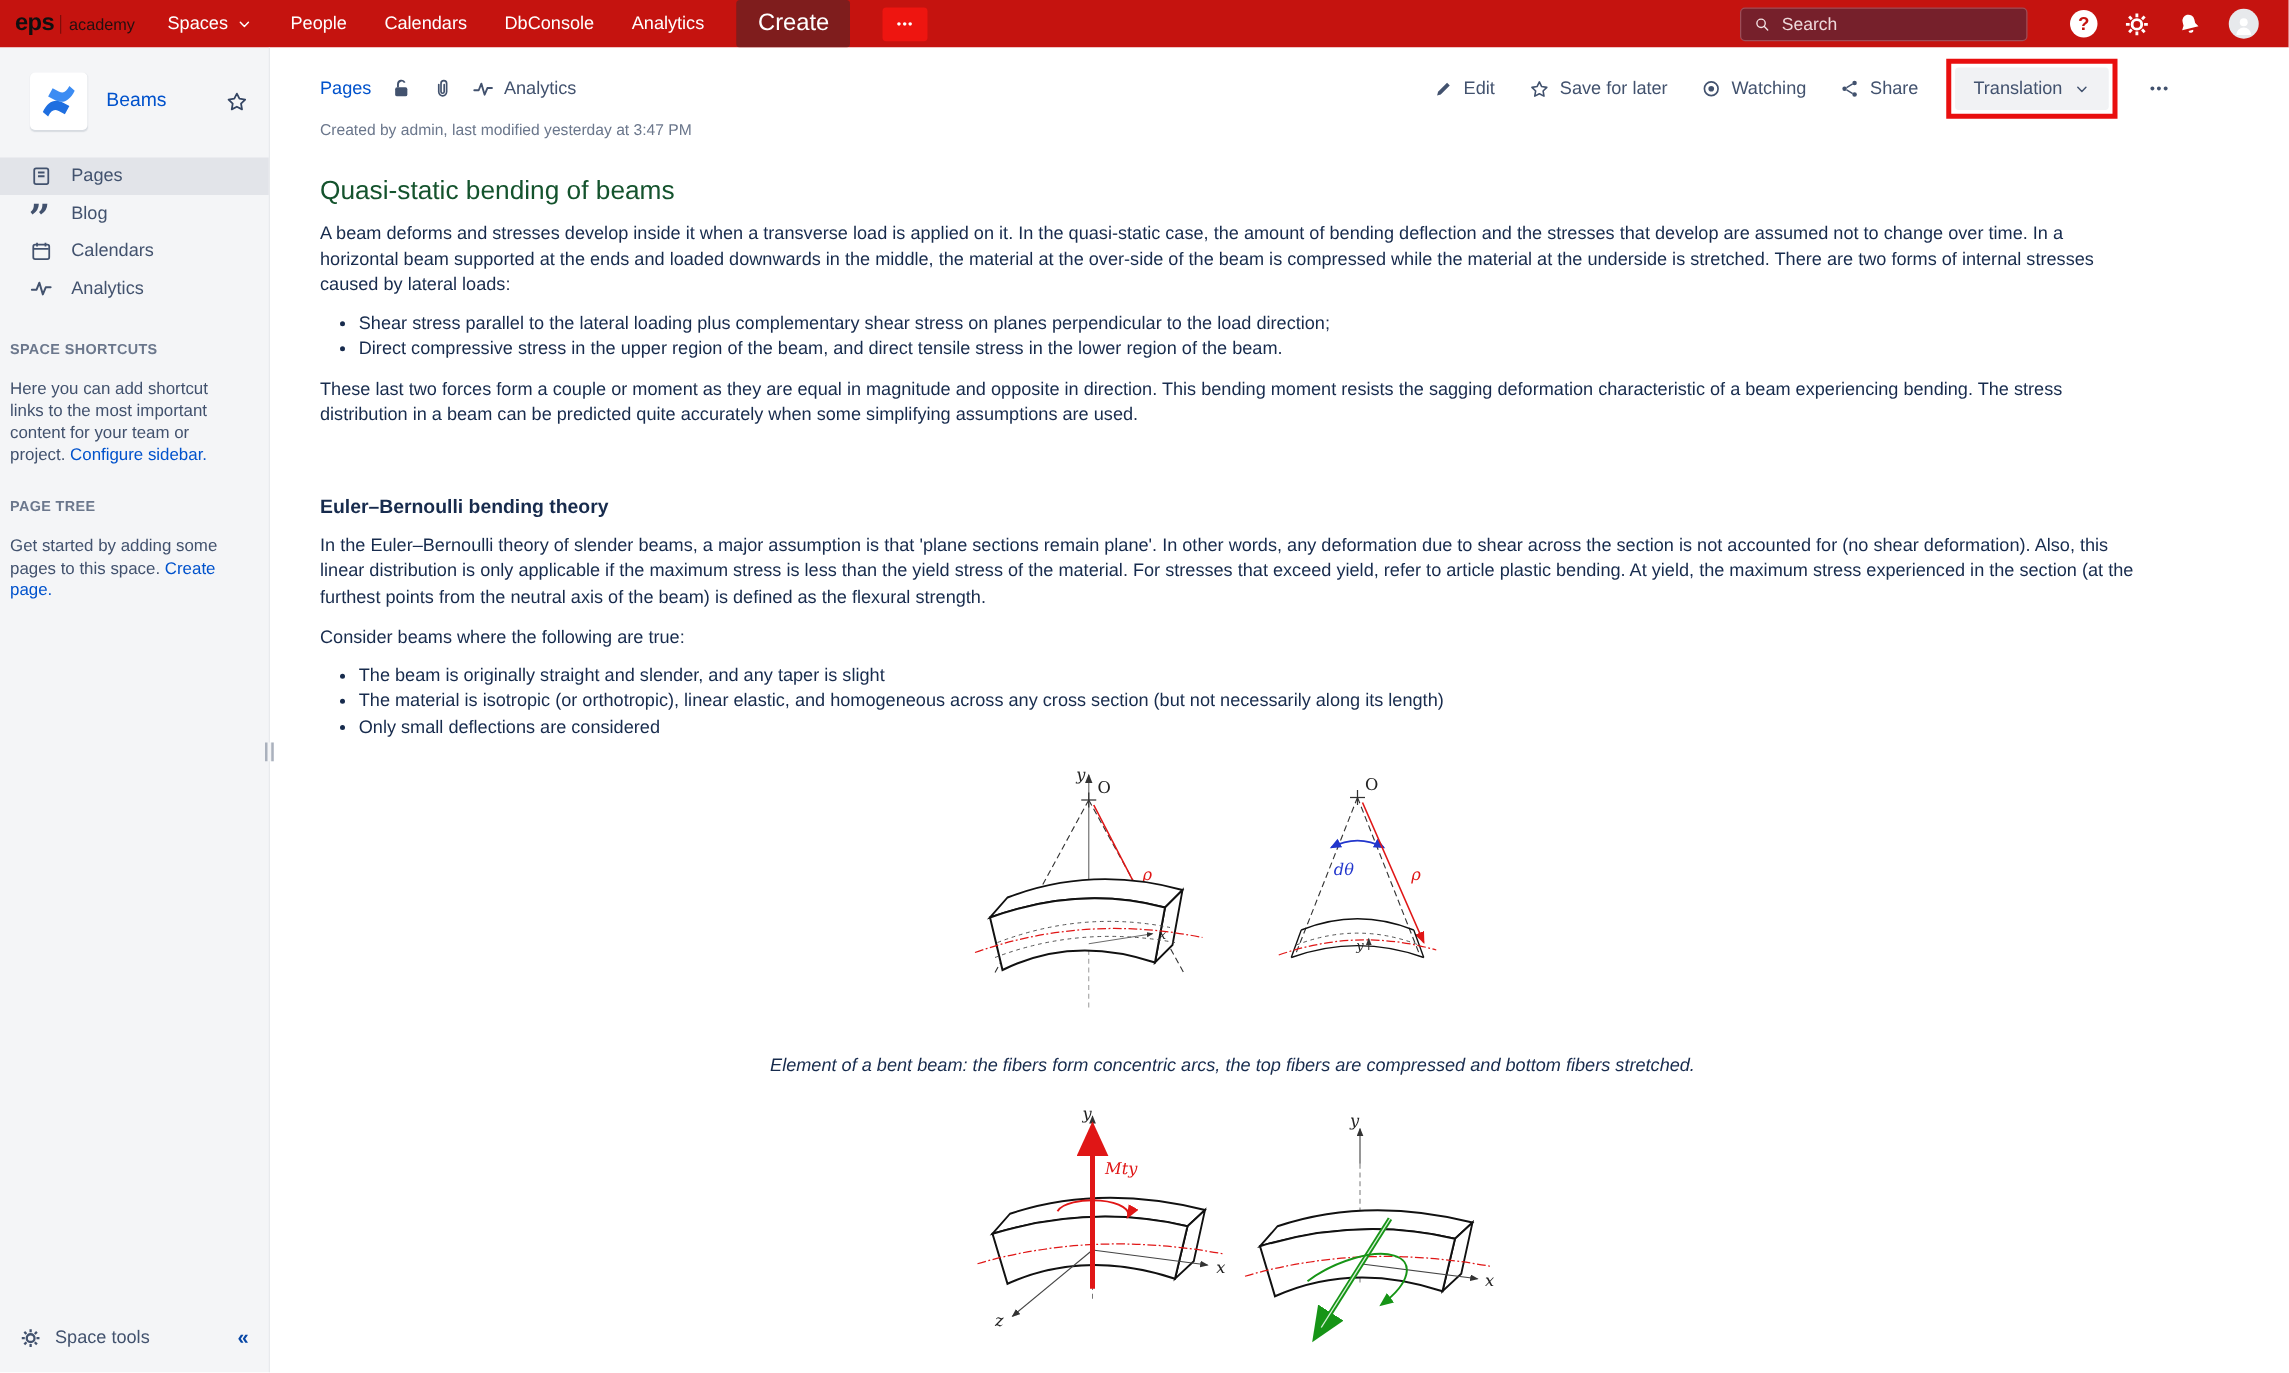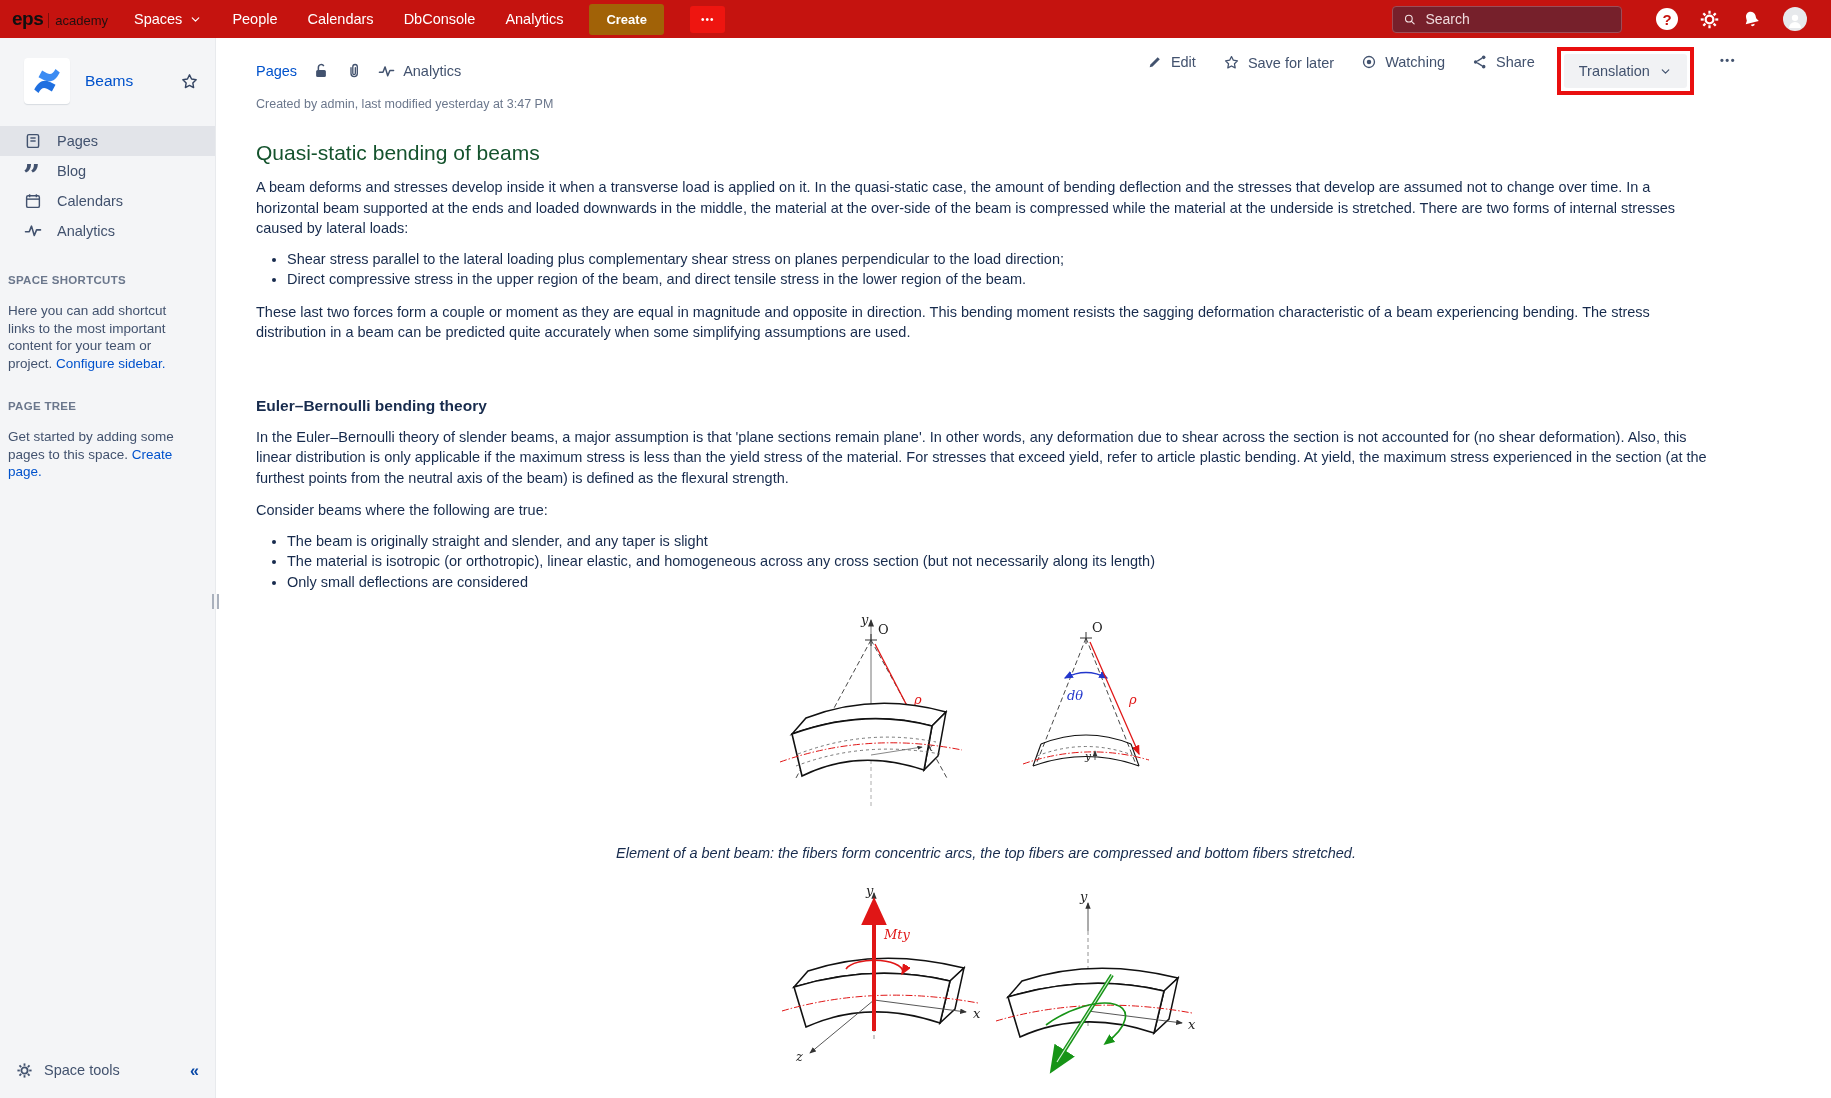--- a/index.html
+++ b/index.html
@@ -7,21 +7,21 @@
   body{font-family:"Liberation Sans",sans-serif;background:#fff;color:#172b4d}
   svg{display:block}
   
   .topbar{height:38px;background:#c5130f;display:flex;align-items:center;padding:0 18px 0 12px;gap:26px}
   .logo{display:flex;align-items:baseline;gap:5px;cursor:pointer;white-space:nowrap}
   .logo-eps{font-weight:700;font-size:19px;color:#101010;letter-spacing:-.5px}
   .logo-academy{font-size:13px;color:#231010;border-left:1px solid rgba(0,0,0,.35);padding-left:6px}
   .topnav{display:flex;gap:30px;align-items:center}
   .nav-item{color:#fff;font-size:14.5px;display:flex;gap:7px;align-items:center;cursor:pointer;white-space:nowrap}
   .nav-item .chev{color:#fff}
-  .btn-create{background:#a16207;color:#fff;font-weight:700;font-size:13px;border:none;border-radius:3px;padding:8px 17px;cursor:pointer;font-family:inherit}
+  .btn-create{background:#7f1d1d;color:#fff;font-weight:400;font-size:19px;border:none;border-radius:3px;padding:8px 17px;cursor:pointer;font-family:inherit}
   .btn-more-red{background:#ee1510;color:#fff;border:none;border-radius:3px;padding:8px 11px;font-size:10px;letter-spacing:1px;cursor:pointer}
   .tb-spacer{flex:1}
   .search{display:flex;align-items:center;background:#76202b;border:1px solid #9d4d57;border-radius:4px;width:230px;height:27px;padding:0 10px;gap:9px}
   .search .ic{color:#f2e1e3}
   .search input{background:transparent;border:none;outline:none;color:#fff;font-size:14px;width:100%;font-family:inherit}
   .search input::placeholder{color:#eed9db}
   .tb-icons{display:flex;gap:21px;align-items:center;margin-left:8px;margin-right:6px}
   .tb-icons .ic{color:#fff;cursor:pointer}
   .help-badge{width:22px;height:22px;border-radius:50%;background:#fff;color:#c5130f;font-weight:700;font-size:15px;display:flex;align-items:center;justify-content:center;cursor:pointer}
   .avatar{width:24px;height:24px;border-radius:50%;background:#e7e9ec;display:flex;align-items:center;justify-content:center;color:#fff;overflow:hidden;cursor:pointer}
@@ -46,21 +46,21 @@
   .side-footer .label{cursor:pointer}
   .collapse{margin-left:auto;color:#0747a6;font-weight:700;font-size:16px;cursor:pointer}
   .grip{position:absolute;right:-4px;top:556px;width:7px;height:15px;border-left:2px solid #aab1bd;border-right:2px solid #aab1bd;background:#f4f5f7;z-index:3}
   
   main{flex:1;padding:16px 58px 0 40px;background:#fff;overflow:hidden}
   .page-top{display:flex;align-items:center;justify-content:space-between;max-width:1480px}
   .breadcrumb{display:flex;align-items:center;gap:15px;font-size:14.5px}
   .bc-link{color:#0052cc;cursor:pointer;text-decoration:none}
   .breadcrumb .ic{color:#42526e;cursor:pointer}
   .bc-analytics{display:flex;gap:8px;color:#42526e;align-items:center;cursor:pointer}
-  .actions{display:flex;align-items:flex-start;gap:27px;color:#42526e;font-size:14.5px}
+  .actions{display:flex;align-items:center;gap:27px;color:#42526e;font-size:14.5px}
   .action{display:flex;align-items:center;gap:8px;cursor:pointer;white-space:nowrap}
   .action .ic{color:#42526e}
   .translation-wrap{position:relative;margin:0 6px 0 2px}
   .btn-translation{display:flex;align-items:center;gap:9px;background:#f1f2f4;border:none;border-radius:3px;padding:9px 15px;font-size:14.5px;color:#42526e;font-family:inherit;cursor:pointer}
   .annotation-box{position:absolute;top:-7px;bottom:-7px;left:-7px;right:-7px;border:4px solid #e90f0f;pointer-events:none}
   .more-dots{color:#42526e;letter-spacing:1.5px;font-size:11px;font-weight:700;cursor:pointer}
   .page-title{font-size:29px;font-weight:600;color:#172b4d;margin-top:16px}
   .byline{font-size:12.5px;color:#6b778c;margin-top:9px}
   article{max-width:1460px}
   .h2{font-size:21px;font-weight:400;color:#14532d;margin-top:30px}

